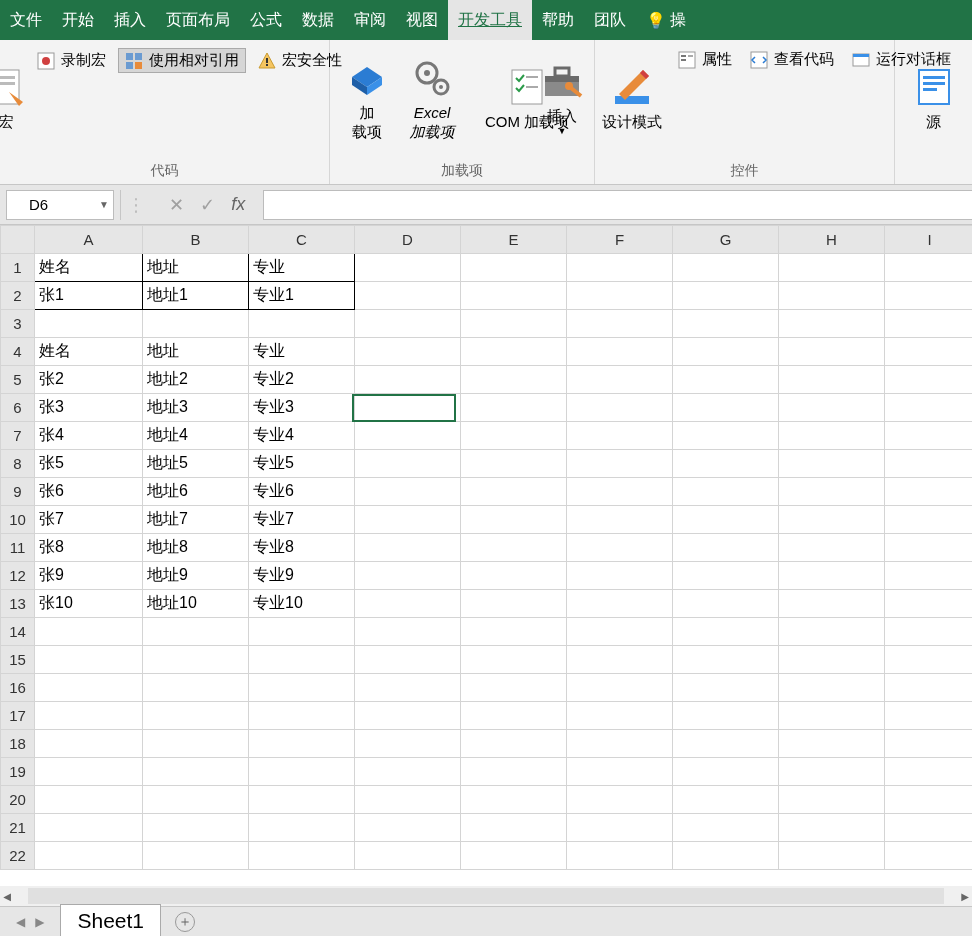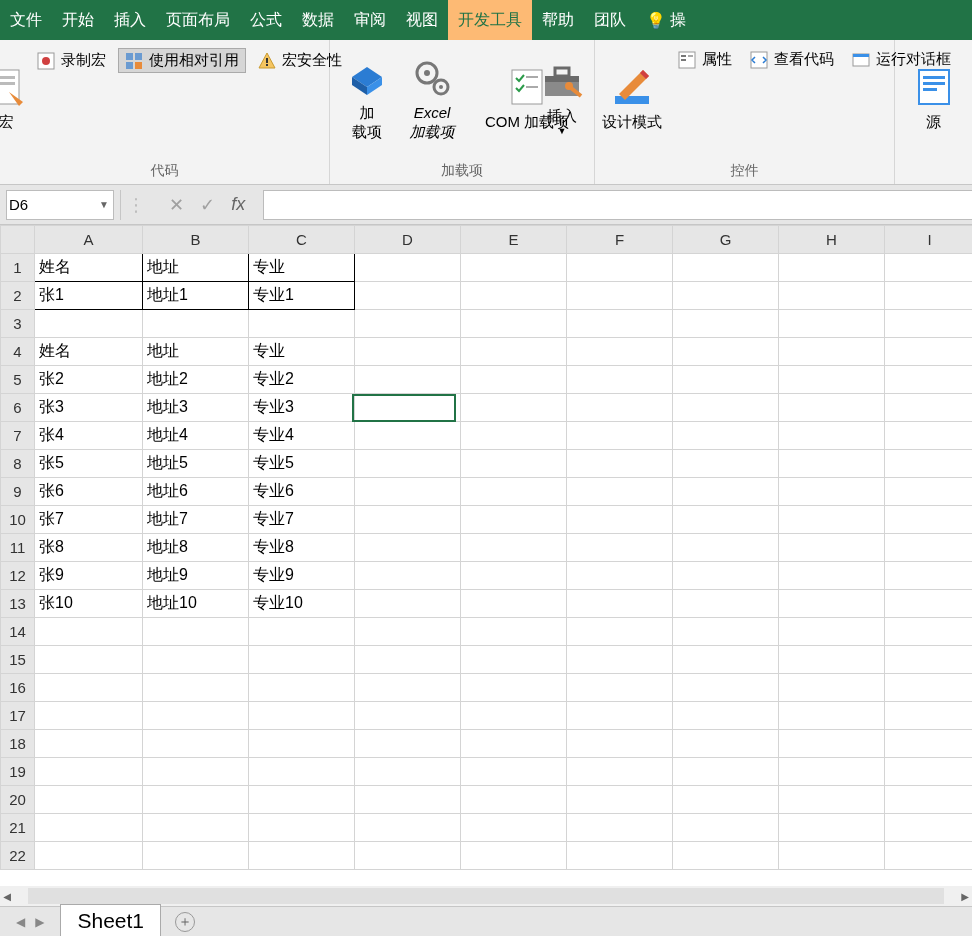--- a/index.html
+++ b/index.html
@@ -1,31 +1,31 @@
 <!DOCTYPE html>
 <html><head>
 <meta charset="utf-8">
 <style>
 *{box-sizing:border-box;margin:0;padding:0;font-family:"Microsoft YaHei","Segoe UI",sans-serif;}
 body{width:972px;height:936px;background:#e6e6e6;overflow:hidden;position:relative;font-size:14px;}
 .ribbon-tabs{display:flex;background:#217346;height:40px;align-items:stretch;color:#fff;}
 .ribbon-tab{padding:0 10px;display:flex;align-items:center;font-size:16px;cursor:pointer;white-space:nowrap;}
-.ribbon-tab.active{background:#fdba74;color:#217346;}
+.ribbon-tab.active{background:#e5e5e5;color:#217346;text-decoration:underline;}
 .ribbon{background:#f3f3f3;height:145px;display:flex;border-bottom:1px solid #c6c6c6;}
 .group{display:flex;flex-direction:column;align-items:center;justify-content:space-between;padding:4px 6px 2px;border-right:1px solid #d6d6d6;}
 .group-body{display:flex;align-items:flex-start;flex:1;}
 .group-label{font-size:14px;color:#666;padding:2px 0;}
 .big-btn{display:flex;flex-direction:column;align-items:center;justify-content:center;width:80px;height:110px;cursor:pointer;text-align:center;font-size:15px;line-height:1.3;}
 .big-btn .ico{width:42px;height:42px;margin-bottom:4px;}
 .small-list{display:flex;flex-direction:row;gap:6px;padding-top:4px;}
 .small-btn{display:flex;align-items:center;gap:6px;font-size:15px;cursor:pointer;padding:2px 6px;white-space:nowrap;}
 .small-btn.highlighted{background:#d6d6d6;border:1px solid #aaa;}
 .small-btn .sico{width:18px;height:18px;flex:0 0 18px;}
 .formula-bar{display:flex;align-items:center;height:40px;background:#e6e6e6;border-bottom:1px solid #c6c6c6;}
-.namebox{width:108px;height:30px;background:#fff;border:1px solid #bcbcbc;margin-left:6px;display:flex;align-items:center;padding:0 2px;font-size:15px;position:relative;}
+.namebox{width:108px;height:30px;background:#fff;border:1px solid #bcbcbc;margin-left:6px;display:flex;align-items:center;padding:0 22px;font-size:15px;position:relative;}
 .namebox .dd{position:absolute;right:4px;color:#666;font-size:10px;}
 .fx-btns{display:flex;align-items:center;gap:16px;padding:0 18px;color:#a0a0a0;}
 .fx-btn{cursor:pointer;font-size:18px;}
 .fx-input{flex:1;height:30px;background:#fff;border:1px solid #bcbcbc;margin-right:0;border-right:none;}
 .sheet-area{position:relative;background:#fff;}
 .grid-table{border-collapse:collapse;table-layout:fixed;width:100%;}
 .grid-table td,.grid-table th{border:1px solid #d4d4d4;height:28px;font-size:16px;padding:0 4px;text-align:left;font-weight:normal;overflow:hidden;white-space:nowrap;}
 .grid-table th{background:#e6e6e6;text-align:center;color:#333;font-size:15px;}
 .grid-table .rowhdr{background:#e6e6e6;text-align:center;width:34px;color:#333;font-size:15px;}
 .corner{background:#e6e6e6;width:34px;}

